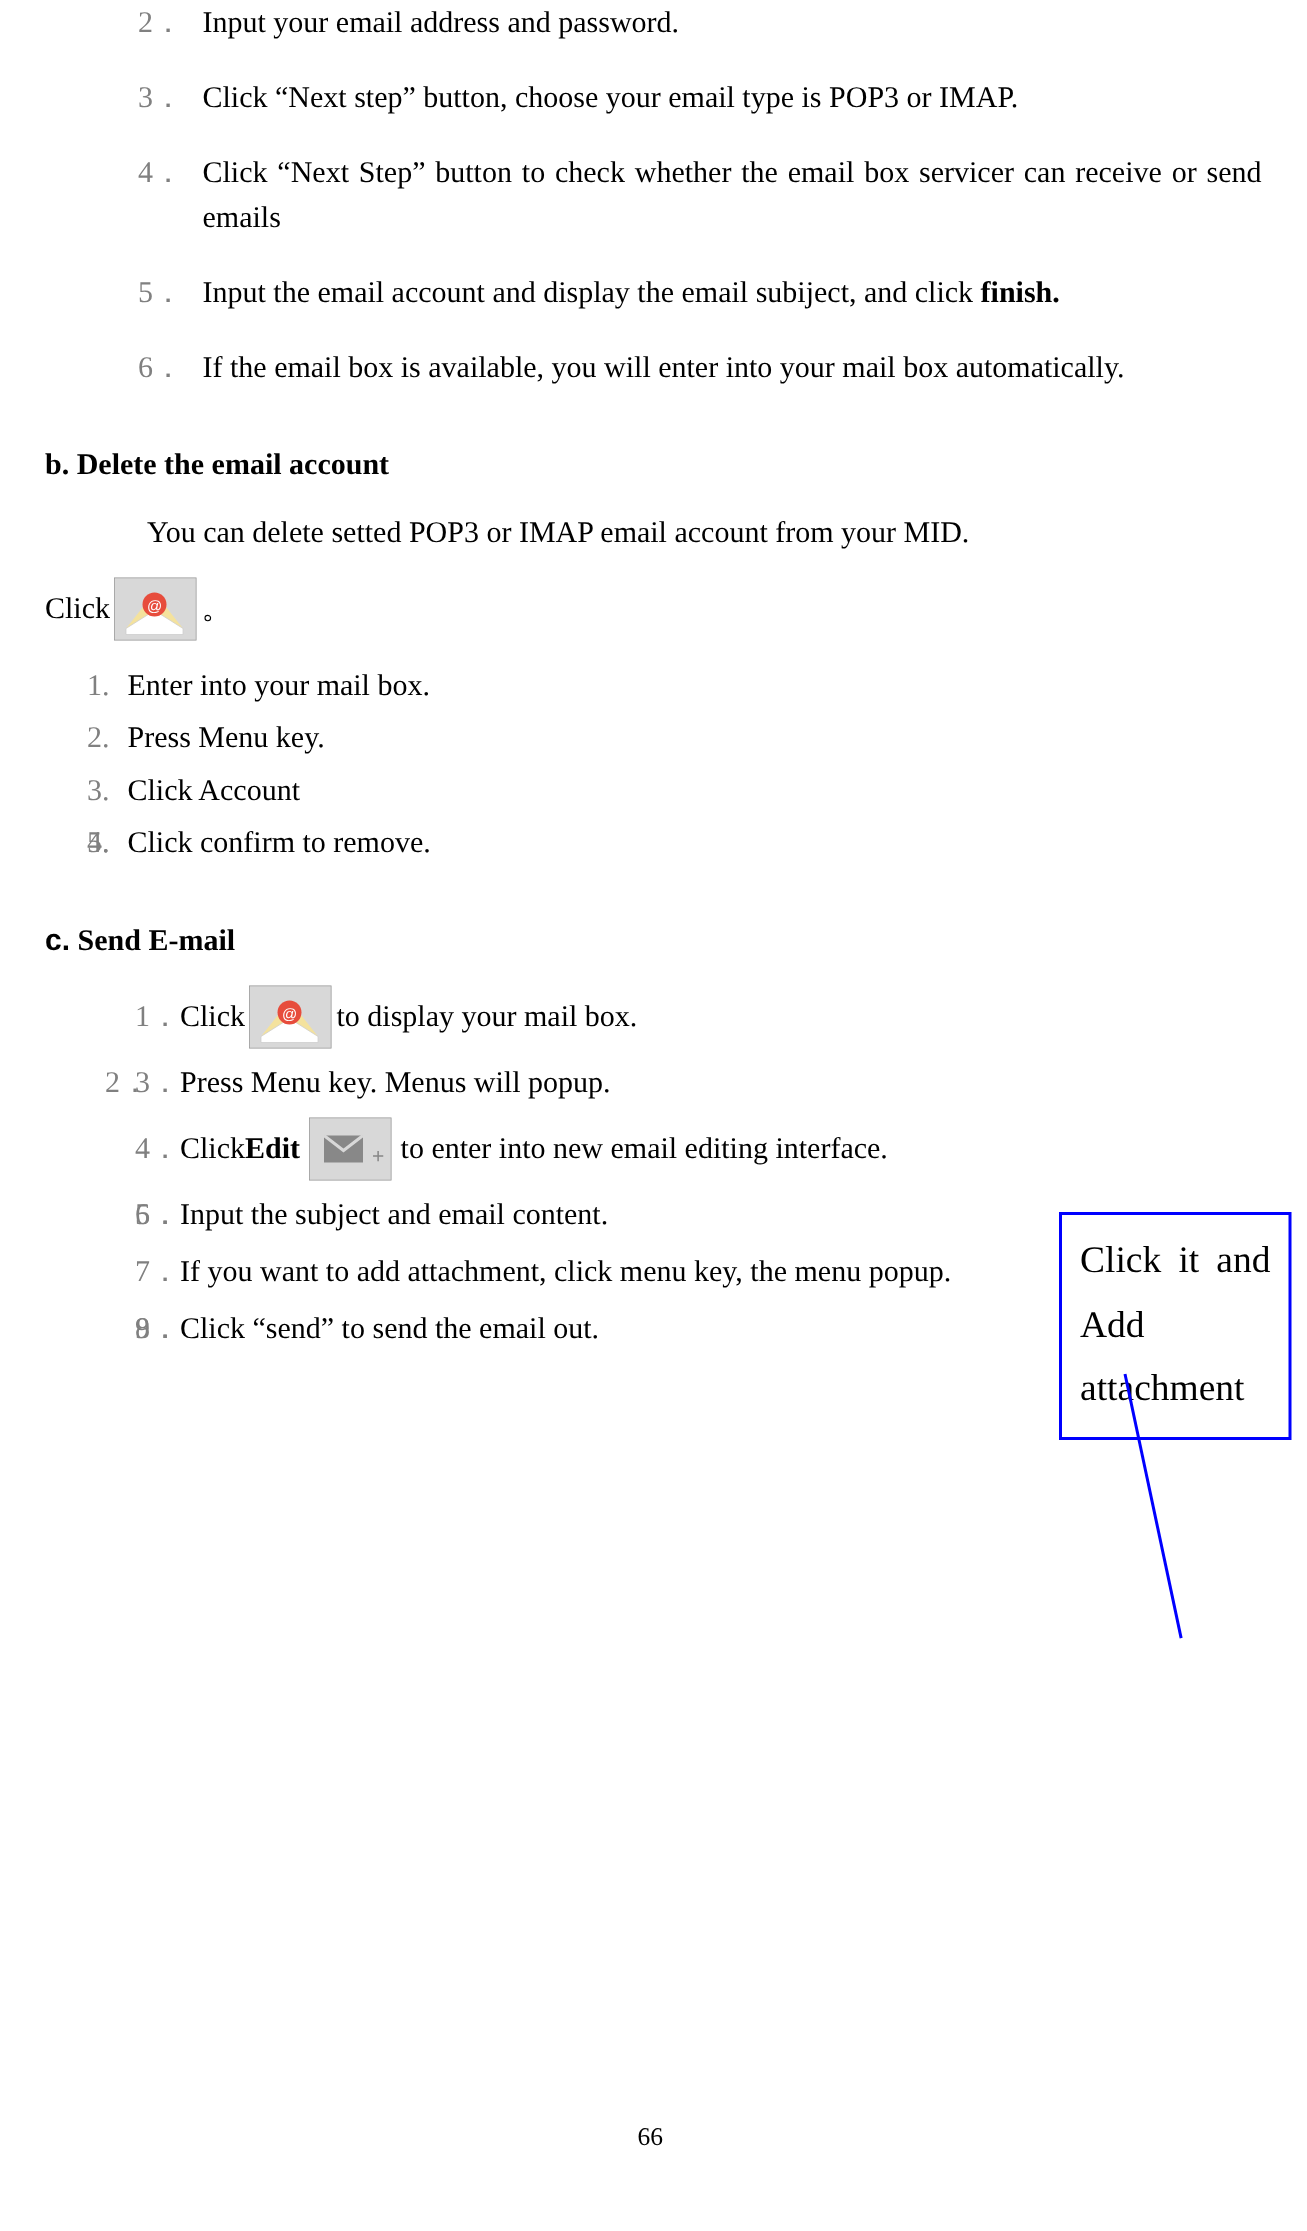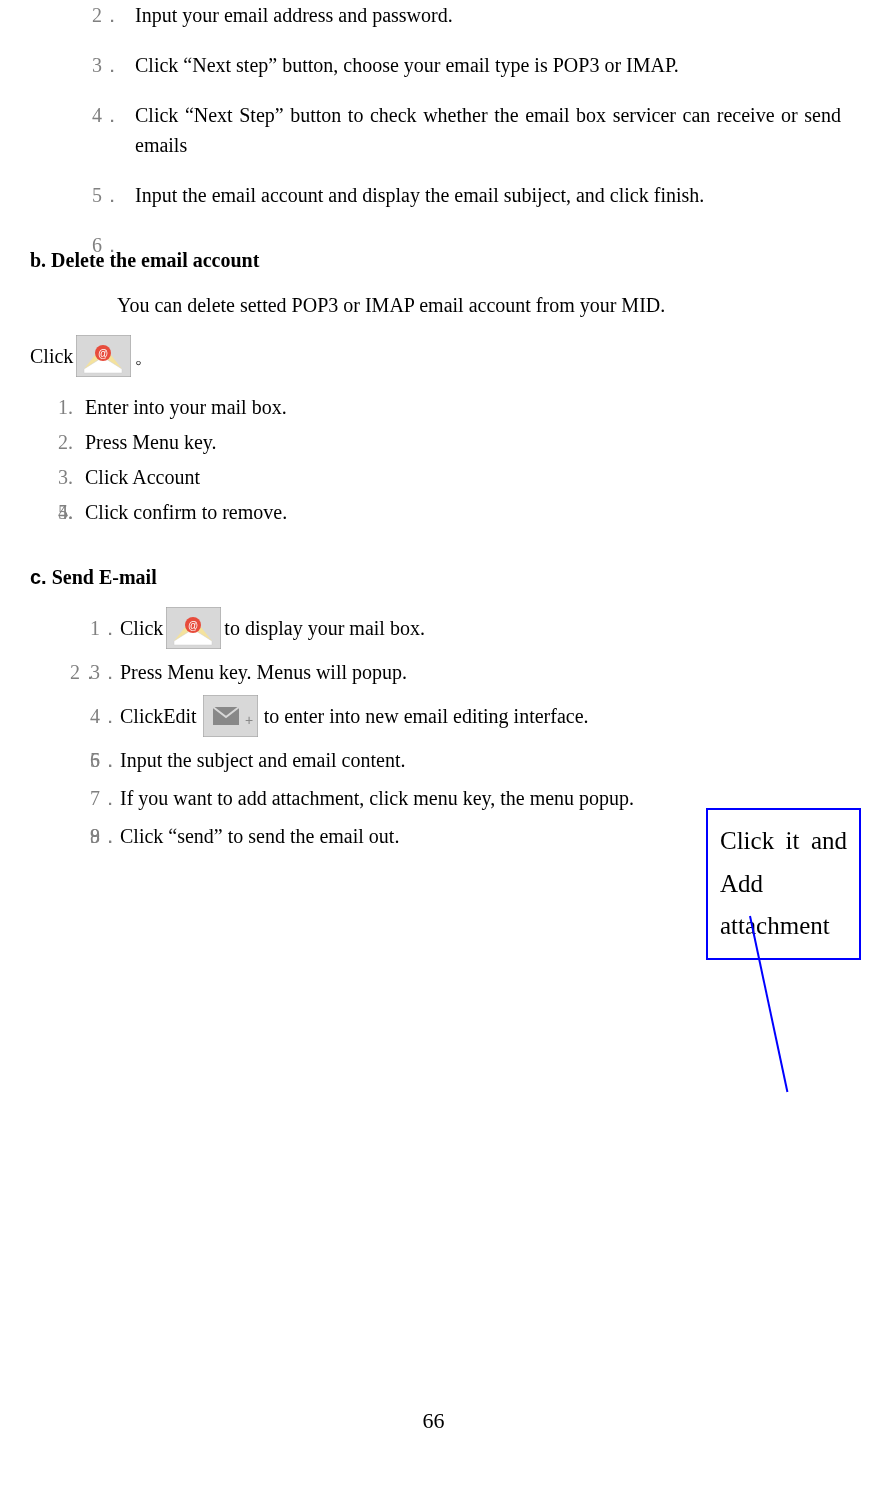--- a/index.html
+++ b/index.html
@@ -31,21 +31,21 @@
       color: #808080;
     }
     .section-heading {
       font-weight: bold;
       margin: 35px 0 15px 0;
     }
     .seg-c {
       font-family: Arial, sans-serif;
     }
     .intro {
-      margin-left: 87px;
+      margin-left: 68px;
       margin-bottom: 15px;
     }
     .click-line {
       margin-bottom: 15px;
       display: flex;
       align-items: center;
     }
     .email-icon {
       display: inline-block;
       width: 55px;
@@ -114,26 +114,26 @@
       top: 916px;
       transform: rotate(-12deg);
       transform-origin: top center;
     }
     .page-number {
       position: absolute;
       bottom: 50px;
       left: 0;
       right: 4px;
       text-align: center;
-      font-size: 22px;
+      font-size: 17px;
     }
     .justify {
       text-align: justify;
     }
-    b { font-weight: normal; }
+    b { font-weight: bold; }
   </style>
 </head>
 <body>
 
 <ol class="ol-first">
   <li>
     <span class="num gray">2．</span>
     <span>Input your email address and password.</span>
   </li>
   <li>
@@ -143,20 +143,21 @@
   <li class="justify">
     <span class="num gray">4．</span>
     <span>Click “Next Step” button to check whether the email box servicer can receive or send emails</span>
   </li>
   <li>
     <span class="num gray">5．</span>
     <span>Input the email account and display the email subiject, and click </span><b>finish.</b>
   </li>
   <li>
     <span class="num gray">6．</span>
+    <span>If the email box is available, you will enter into your mail box automatically.</span>
   </li>
 </ol>
 
 <div class="section-heading">b. Delete the email account</div>
 <div class="intro">You can delete setted POP3 or IMAP email account from your MID.</div>
 <div class="click-line">
   <span>Click</span>
   <span class="email-icon">
     <svg viewBox="0 0 55 42" width="55" height="42">
       <rect x="0" y="0" width="55" height="42" fill="#d8d8d8" stroke="#999" stroke-width="1"></rect>

